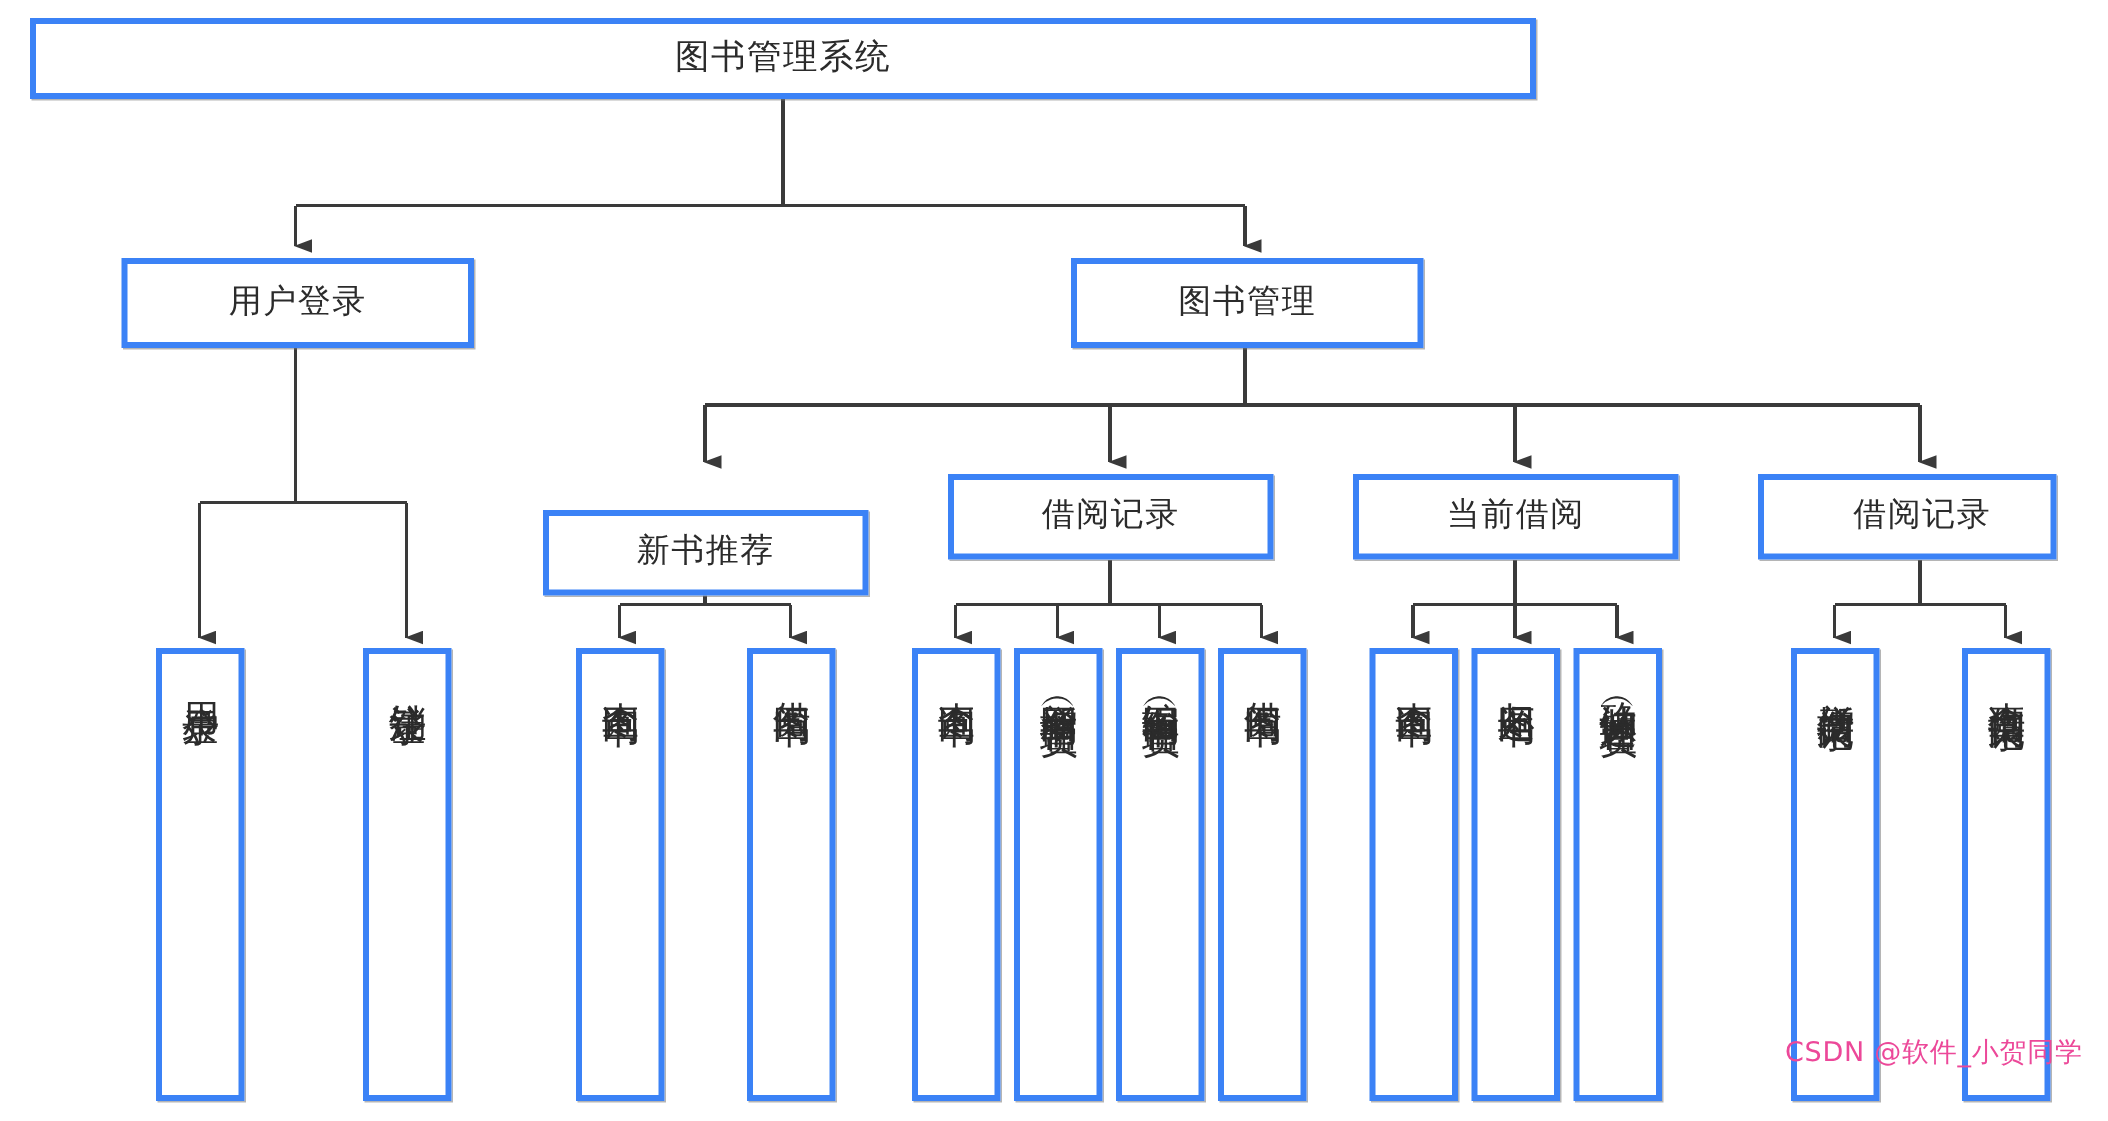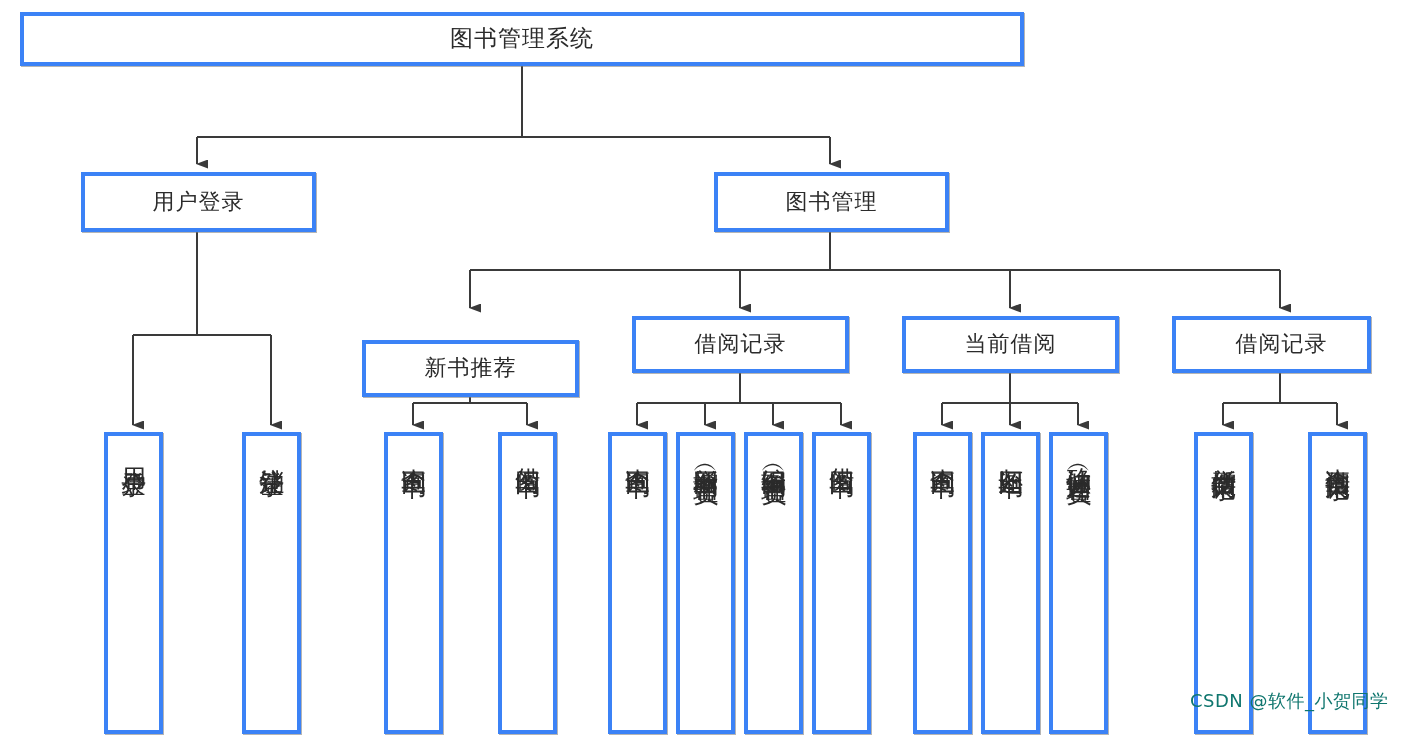--- a/index.html
+++ b/index.html
@@ -62,21 +62,21 @@
     text-orientation: upright;
     font-size: 25px;
     line-height: 1.18;
     letter-spacing: 2px;
   }
   .watermark {
     position: absolute;
     left: 1190px;
     top: 689px;
     font-size: 18px;
-    color: #0f766e;
+    color: #ec4899;
     white-space: nowrap;
     letter-spacing: 0.5px;
     font-family: "DejaVu Sans", "Liberation Sans", sans-serif;
   }
 </style>
 </head>
 <body>
 
 <div id="diagram-root">
 

